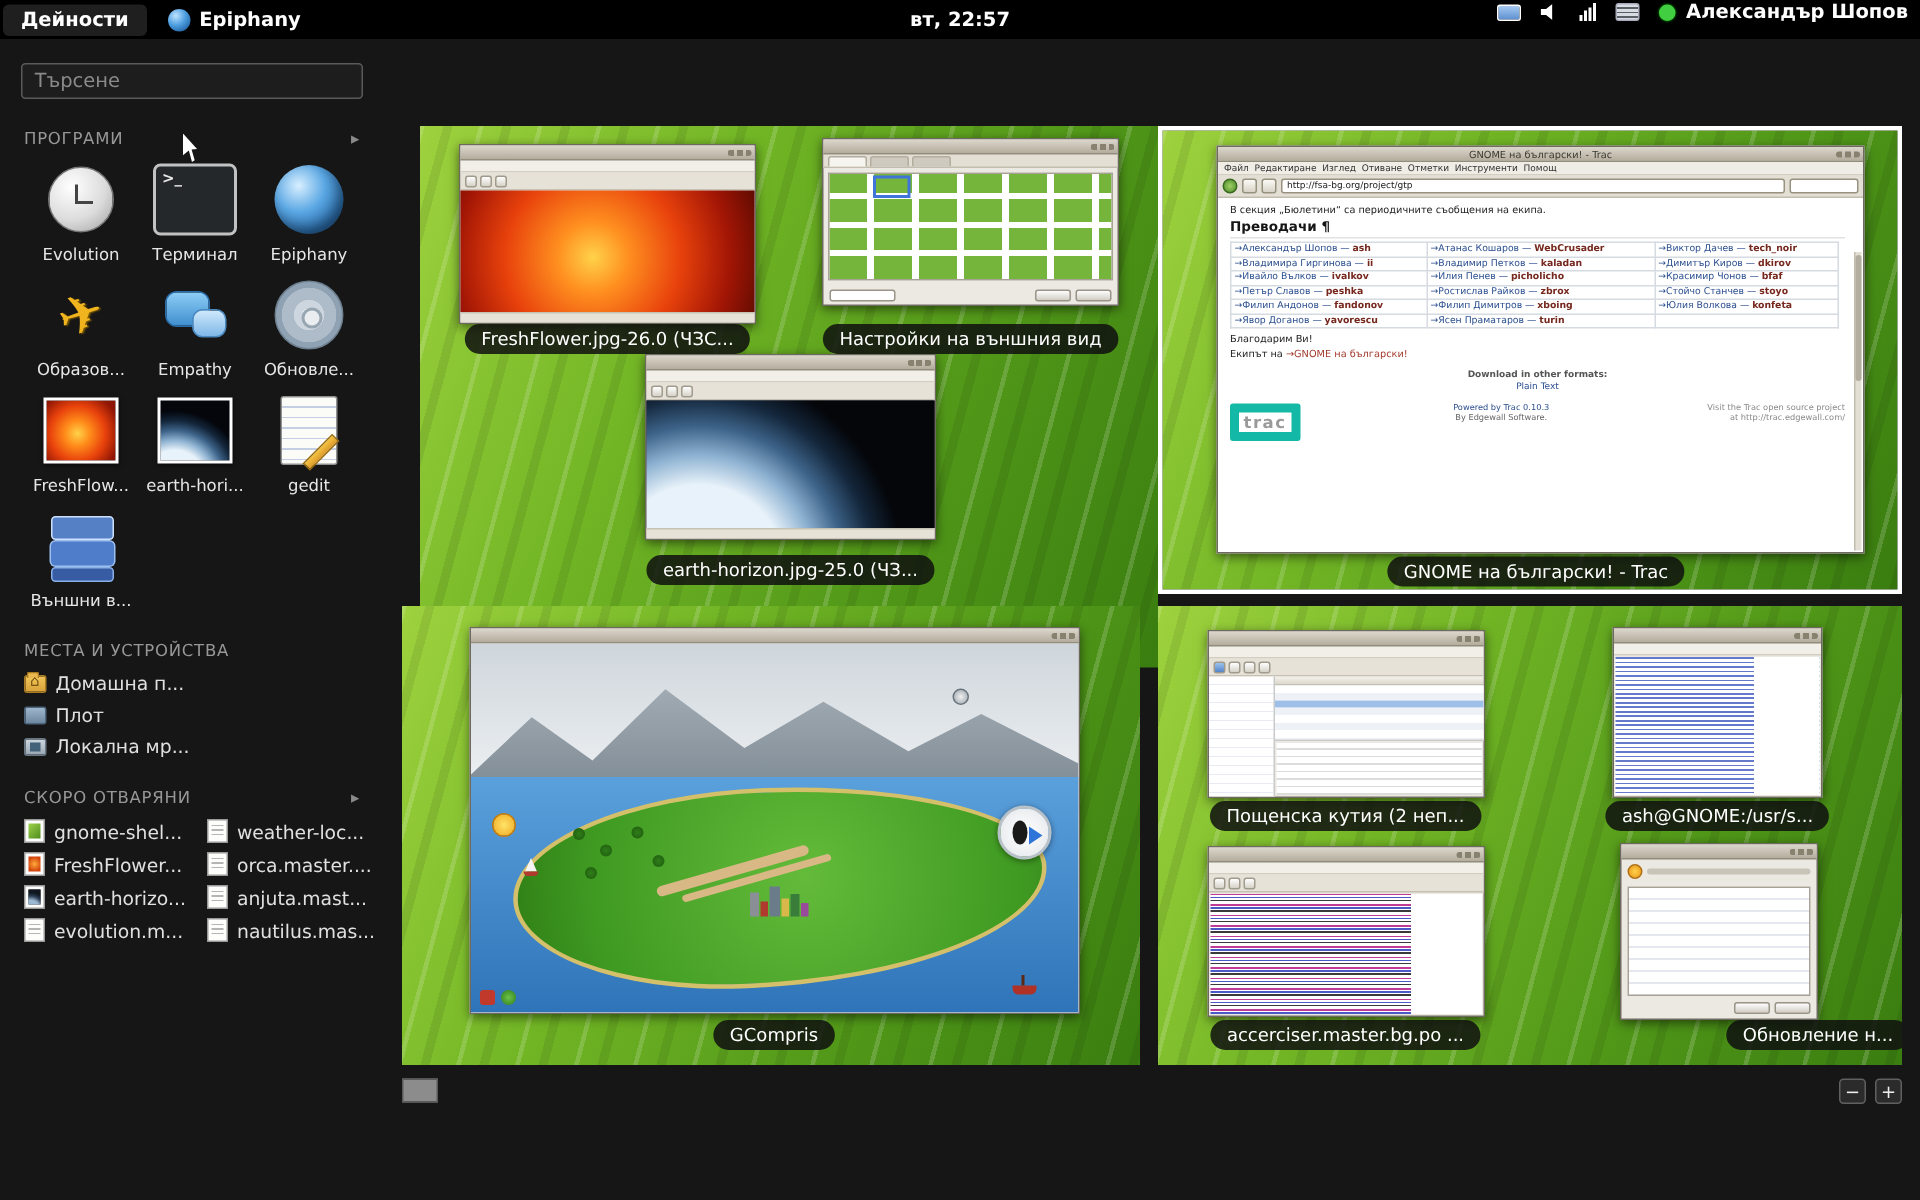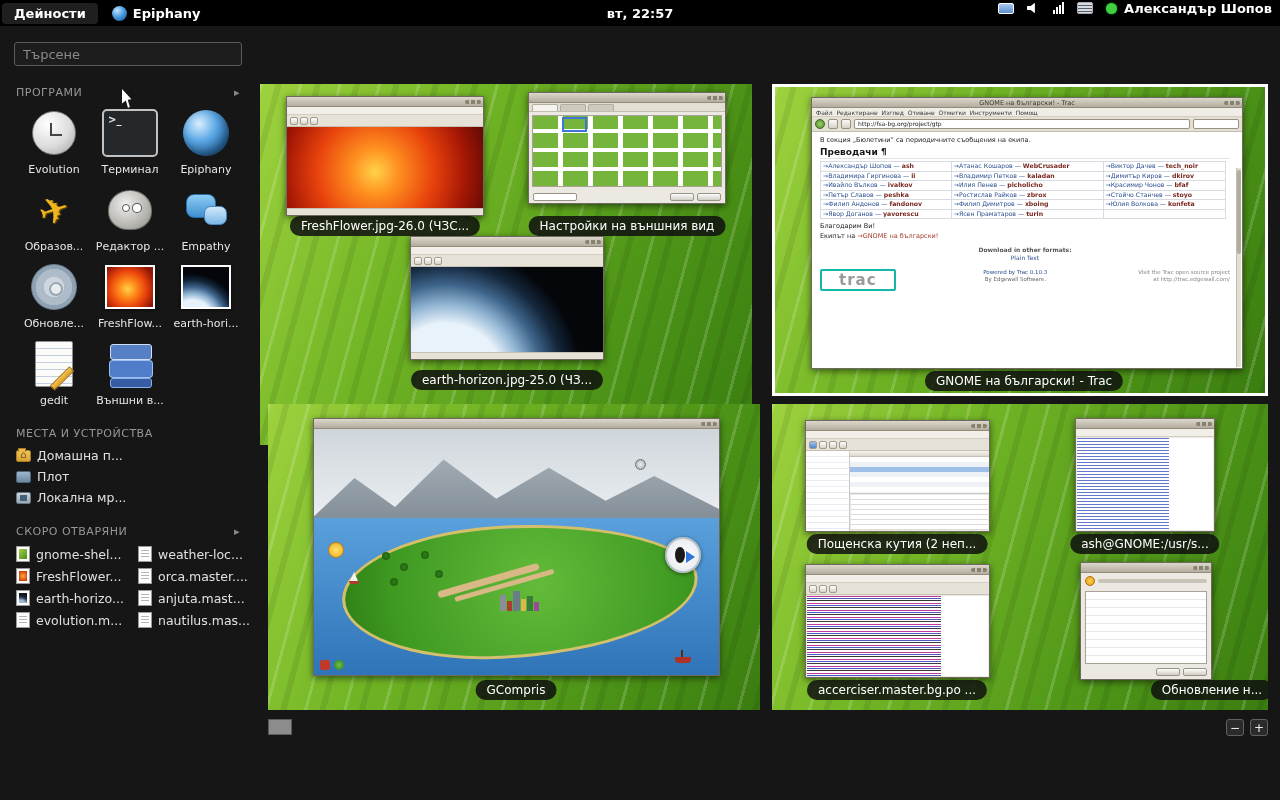--- a/index.html
+++ b/index.html
@@ -170,22 +170,22 @@
   .tr-table td { border:1px solid #d6dbe2; padding:0 2px; font-size:6.2px; line-height:8.5px;
     white-space:nowrap; overflow:hidden; }
   .tname { color:#2b4f8f; }
   .tnick { font-weight:bold; color:#76281e; }
   .b-thanks { margin:2px 0 1px; }
   .link-red { color:#a33b2e; }
   .b-dl { text-align:center; margin-top:6px; font-size:6px; color:#555; font-weight:bold; }
   .b-dl a, .b-dl .lnk { display:block; color:#2b4f8f; font-weight:normal; margin-top:1px; }
   .b-footer { display:flex; justify-content:space-between; align-items:flex-start;
     margin-top:8px; font-size:5.5px; color:#666; }
-  .trac-logo { font-size:15px; font-weight:bold; color:#9a9a9a; letter-spacing:1px;
-    border:2px solid #14b8a6; padding:0 17px; border-radius:2px; }
+  .trac-logo { font-size:11px; font-weight:bold; color:#9a9a9a; letter-spacing:1px;
+    border:6px solid #14b8a6; padding:0 3px; border-radius:2px; }
   .b-foot-c { text-align:center; line-height:6.5px; }
   .b-foot-c .lnk { color:#2b4f8f; }
   .b-foot-r { width:95px; text-align:right; color:#8a8a8a; line-height:6.5px; }
   .b-scroll { position:absolute; right:1px; top:36px; bottom:1px; width:5px;
     background:#e3dfd5; border-left:1px solid #c3bdb0; }
   .b-thumb { position:absolute; top:2px; left:0; width:4px; height:42%;
     background:#b3ada0; border-radius:2px; }
   
   .ev-body { flex:1; display:flex; }
   .ev-left { width:24%; background-color:#fff; border-right:1px solid #c9c9c9;
@@ -302,24 +302,20 @@
       </div>
     <div class="tile">
         <div class="ai i-epiphany"></div>
         <div class="al">Epiphany</div>
       </div>
     <div class="tile">
         <div class="ai i-gcompris"></div>
         <div class="al">Образов...</div>
       </div>
     <div class="tile">
-        <div class="ai i-gimp"></div>
-        <div class="al">Редактор ...</div>
-      </div>
-    <div class="tile">
         <div class="ai i-empathy"></div>
         <div class="al">Empathy</div>
       </div>
     <div class="tile">
         <div class="ai i-update"></div>
         <div class="al">Обновле...</div>
       </div>
     <div class="tile">
         <div class="ai i-freshflower"></div>
         <div class="al">FreshFlow...</div>
@@ -397,21 +393,21 @@
       <div class="pl">
           <span class="ric ric-text"></span>
           <span>nautilus.mas...</span>
         </div>
     </div>
   </div>
 </div>
 
 <div class="cursor"></div>
 
-<div class="ws" style="left:260px;top:84px;width:492px;height:361px;">
+<div class="ws" style="left:280px;top:84px;width:492px;height:361px;">
   <div class="win" style="left:26px;top:12px;width:198px;height:120px;">
     <div class="tb">
         <span class="dots"></span>
       </div>
     <div class="menustrip"></div>
     <div class="toolstrip">
         <i class="tbtn"></i>
         <i class="tbtn"></i>
         <i class="tbtn"></i>
       </div>

